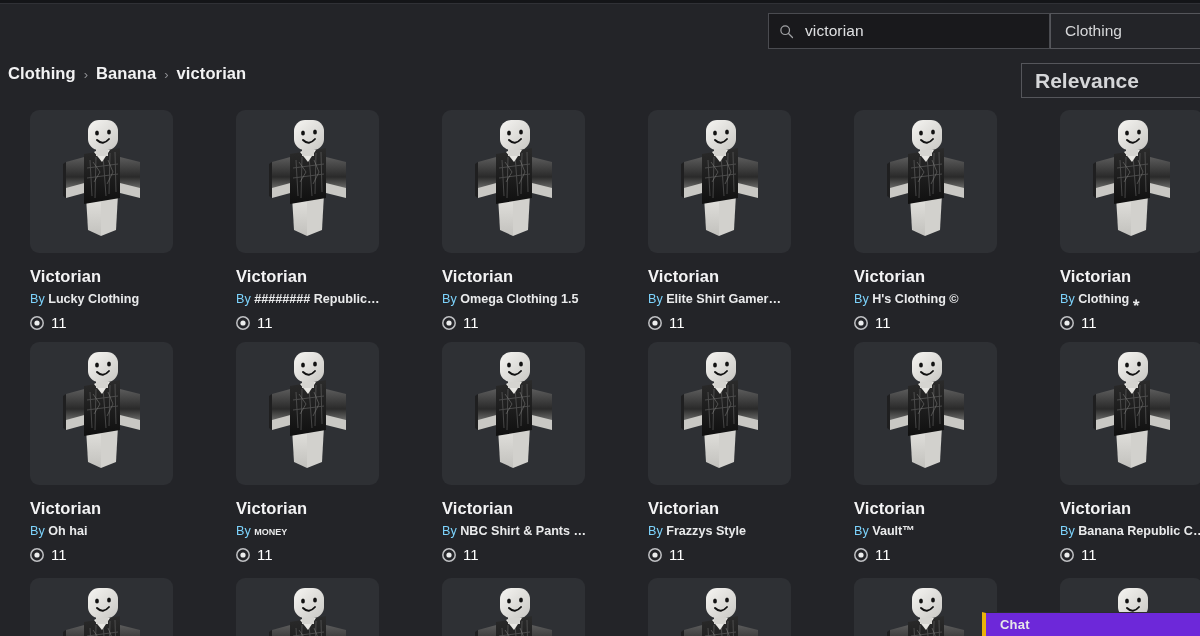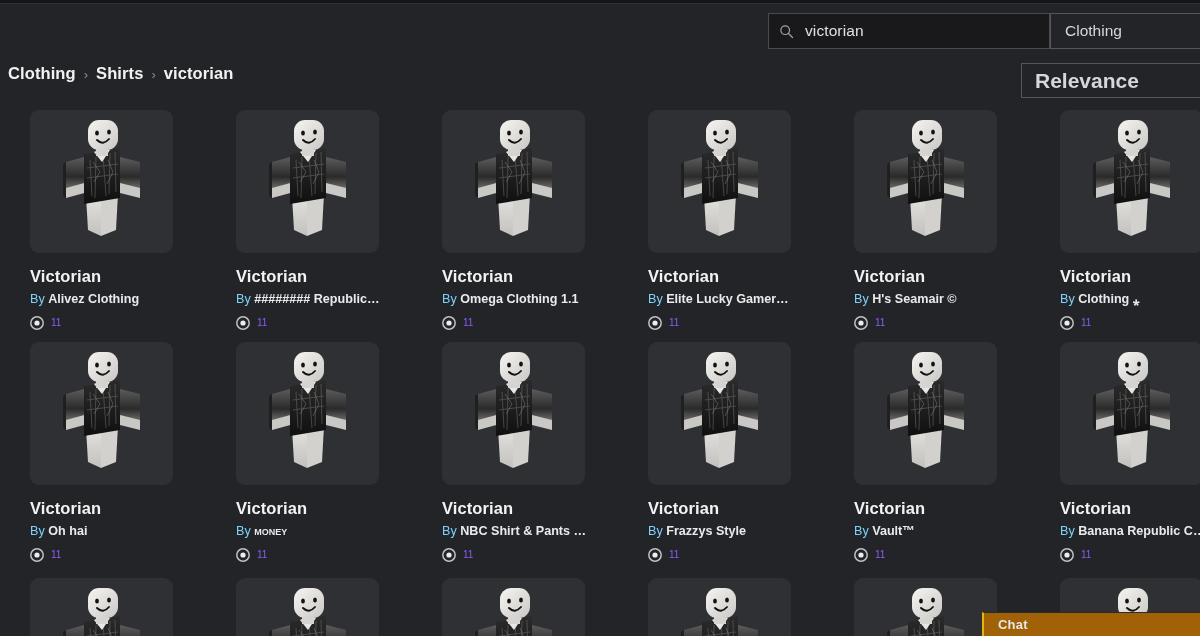--- a/index.html
+++ b/index.html
@@ -190,36 +190,36 @@
     gap: 7px;
     height: 17px;
   }
   .robux-icon {
     width: 14px;
     height: 14px;
     flex: 0 0 auto;
   }
   .robux-icon svg { display: block; }
   .price-amount {
-    font-size: 10px;
-    color: #8b5cf6;
+    font-size: 15px;
+    color: #ffffff;
     font-weight: 400;
     line-height: 14px;
   }
 
   
   .chat-bar {
     position: absolute;
     left: 982px;
     top: 612px;
     width: 218px;
     height: 24px;
-    background: #a16207;
+    background: #6d28d9;
     border-top: 1px solid #2b2c30;
-    border-left: 2px solid #eab308;
+    border-left: 4px solid #eab308;
     display: flex;
     align-items: center;
     padding-left: 14px;
   }
   .chat-label {
     font-size: 13px;
     font-weight: 700;
     color: #e6e7e8;
     letter-spacing: .2px;
   }
@@ -247,21 +247,21 @@
 
   <div class="sort-select">
     <span class="sel-label">Relevance</span>
   </div>
 
 </div>
 
 <div class="breadcrumb">
   <span class="crumb">Clothing</span>
   <span class="crumb-sep">›</span>
-  <span class="crumb">Shirts</span>
+  <span class="crumb">Banana</span>
   <span class="crumb-sep">›</span>
   <span class="crumb">victorian</span>
 </div>
 
 <div class="grid">
     <div class="card" style="left: 30px; top: 0px;">
       <div class="thumb">
   <svg viewBox="0 0 143 143" xmlns="http://www.w3.org/2000/svg">
     <defs>
       <linearGradient id="headg0" x1="0" y1="0" x2="1" y2="1">
@@ -318,21 +318,21 @@
     <rect x="66" y="34" width="12" height="12" fill="#d5d4d0"></rect>
 
     <rect x="58" y="10" width="30" height="30" rx="11" fill="url(#headg0)"></rect>
 
     <ellipse cx="67" cy="23" rx="1.9" ry="2.6" fill="#121212"></ellipse>
     <ellipse cx="79" cy="22" rx="1.9" ry="2.6" fill="#121212"></ellipse>
     <path d="M67 30 Q73 36 79 29" stroke="#121212" stroke-width="1.9" fill="none" stroke-linecap="round"></path>
   </svg>
       </div>
       <div class="card-title">Victorian</div>
-      <div class="card-creator"><span class="by-word">By </span><span class="creator-name">Alivez Clothing</span></div>
+      <div class="card-creator"><span class="by-word">By </span><span class="creator-name">Lucky Clothing</span></div>
       <div class="card-price">
         <span class="robux-icon">
           <svg viewBox="0 0 14 14" xmlns="http://www.w3.org/2000/svg">
     <circle cx="7" cy="7" r="6.2" fill="none" stroke="#bfc0c3" stroke-width="1.5"></circle>
     <circle cx="7" cy="7" r="2.6" fill="#eceded"></circle>
   </svg>
         </span>
         <span class="price-amount">11</span>
       </div>
     </div>
@@ -470,21 +470,21 @@
     <rect x="66" y="34" width="12" height="12" fill="#d5d4d0"></rect>
 
     <rect x="58" y="10" width="30" height="30" rx="11" fill="url(#headg2)"></rect>
 
     <ellipse cx="67" cy="23" rx="1.9" ry="2.6" fill="#121212"></ellipse>
     <ellipse cx="79" cy="22" rx="1.9" ry="2.6" fill="#121212"></ellipse>
     <path d="M67 30 Q73 36 79 29" stroke="#121212" stroke-width="1.9" fill="none" stroke-linecap="round"></path>
   </svg>
       </div>
       <div class="card-title">Victorian</div>
-      <div class="card-creator"><span class="by-word">By </span><span class="creator-name">Omega Clothing 1.1</span></div>
+      <div class="card-creator"><span class="by-word">By </span><span class="creator-name">Omega Clothing 1.5</span></div>
       <div class="card-price">
         <span class="robux-icon">
           <svg viewBox="0 0 14 14" xmlns="http://www.w3.org/2000/svg">
     <circle cx="7" cy="7" r="6.2" fill="none" stroke="#bfc0c3" stroke-width="1.5"></circle>
     <circle cx="7" cy="7" r="2.6" fill="#eceded"></circle>
   </svg>
         </span>
         <span class="price-amount">11</span>
       </div>
     </div>
@@ -546,21 +546,21 @@
     <rect x="66" y="34" width="12" height="12" fill="#d5d4d0"></rect>
 
     <rect x="58" y="10" width="30" height="30" rx="11" fill="url(#headg3)"></rect>
 
     <ellipse cx="67" cy="23" rx="1.9" ry="2.6" fill="#121212"></ellipse>
     <ellipse cx="79" cy="22" rx="1.9" ry="2.6" fill="#121212"></ellipse>
     <path d="M67 30 Q73 36 79 29" stroke="#121212" stroke-width="1.9" fill="none" stroke-linecap="round"></path>
   </svg>
       </div>
       <div class="card-title">Victorian</div>
-      <div class="card-creator"><span class="by-word">By </span><span class="creator-name">Elite Lucky Gamer…</span></div>
+      <div class="card-creator"><span class="by-word">By </span><span class="creator-name">Elite Shirt Gamer…</span></div>
       <div class="card-price">
         <span class="robux-icon">
           <svg viewBox="0 0 14 14" xmlns="http://www.w3.org/2000/svg">
     <circle cx="7" cy="7" r="6.2" fill="none" stroke="#bfc0c3" stroke-width="1.5"></circle>
     <circle cx="7" cy="7" r="2.6" fill="#eceded"></circle>
   </svg>
         </span>
         <span class="price-amount">11</span>
       </div>
     </div>
@@ -622,21 +622,21 @@
     <rect x="66" y="34" width="12" height="12" fill="#d5d4d0"></rect>
 
     <rect x="58" y="10" width="30" height="30" rx="11" fill="url(#headg4)"></rect>
 
     <ellipse cx="67" cy="23" rx="1.9" ry="2.6" fill="#121212"></ellipse>
     <ellipse cx="79" cy="22" rx="1.9" ry="2.6" fill="#121212"></ellipse>
     <path d="M67 30 Q73 36 79 29" stroke="#121212" stroke-width="1.9" fill="none" stroke-linecap="round"></path>
   </svg>
       </div>
       <div class="card-title">Victorian</div>
-      <div class="card-creator"><span class="by-word">By </span><span class="creator-name">H's Seamair ©</span></div>
+      <div class="card-creator"><span class="by-word">By </span><span class="creator-name">H's Clothing ©</span></div>
       <div class="card-price">
         <span class="robux-icon">
           <svg viewBox="0 0 14 14" xmlns="http://www.w3.org/2000/svg">
     <circle cx="7" cy="7" r="6.2" fill="none" stroke="#bfc0c3" stroke-width="1.5"></circle>
     <circle cx="7" cy="7" r="2.6" fill="#eceded"></circle>
   </svg>
         </span>
         <span class="price-amount">11</span>
       </div>
     </div>

